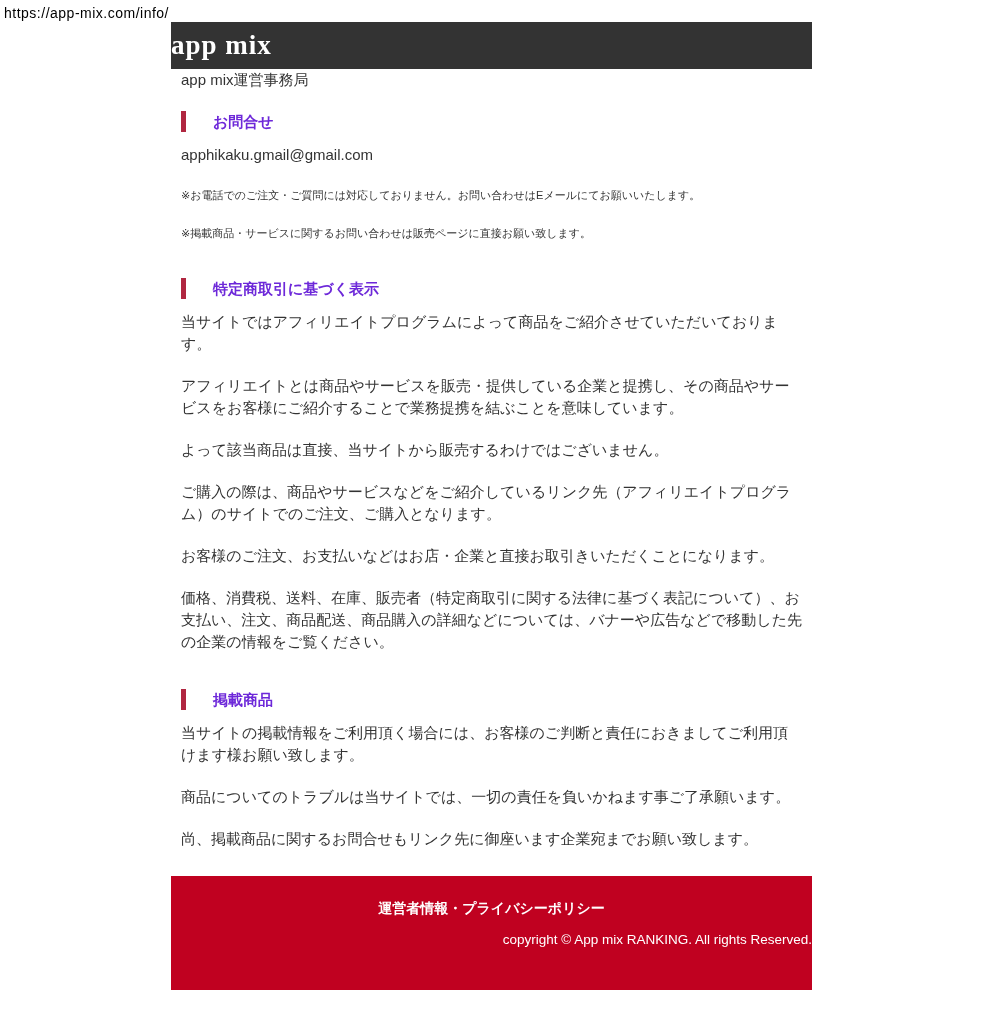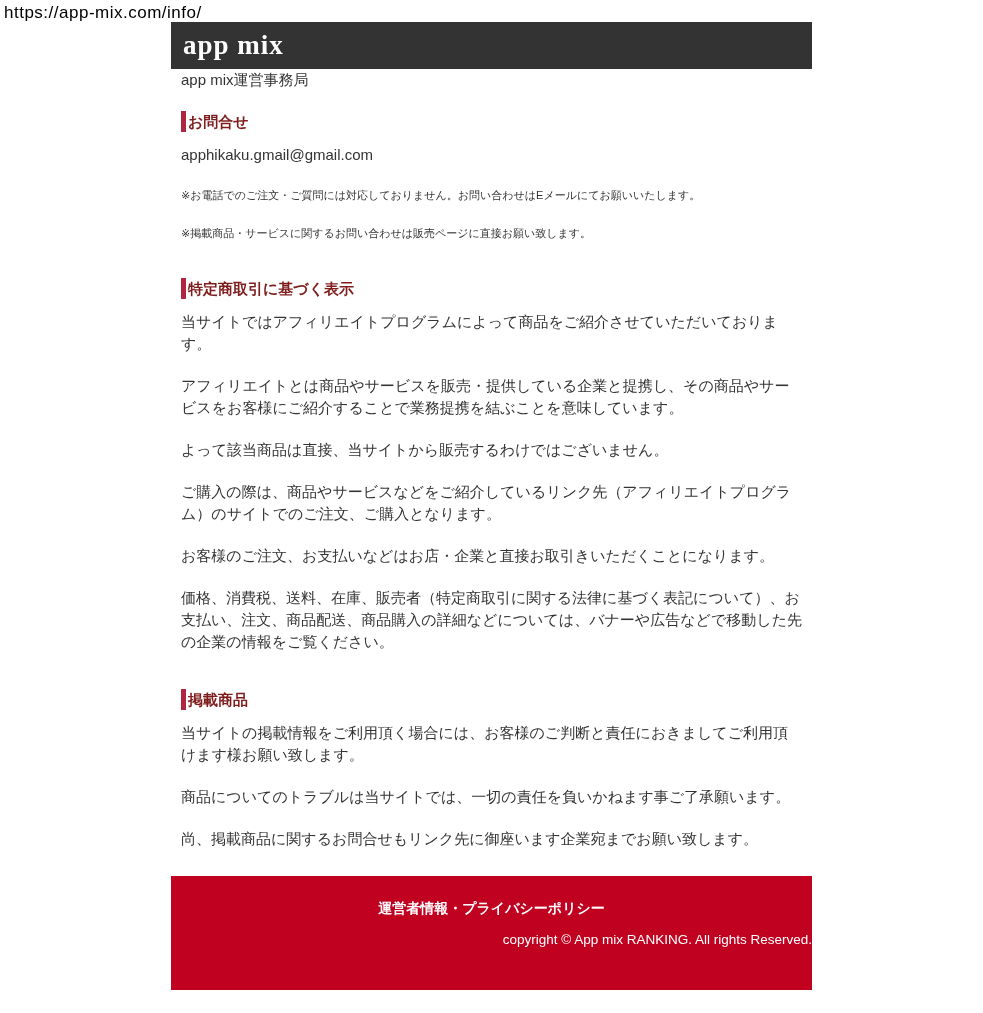--- a/index.html
+++ b/index.html
@@ -9,35 +9,34 @@
   }
   .page {
     width: 983px;
     height: 1013px;
     overflow: hidden;
     position: relative;
     background: #ffffff;
   }
   .url-label {
     padding: 4px 0 0 4px;
-    font-size: 17px;
+    font-size: 14px;
     line-height: 18px;
     color: #000000;
     letter-spacing: 0.5px;
   }
   .container {
     width: 641px;
     margin-left: 171px;
   }
   .site-header {
     background: #333333;
     height: 47px;
     display: flex;
     align-items: center;
-    padding-left: 12px;
   }
   .site-title {
     font-family: "Liberation Serif", "DejaVu Serif", serif;
     font-weight: bold;
     font-size: 27px;
     color: #ffffff;
     letter-spacing: 1px;
   }
   .content {
     padding: 0 10px;
@@ -46,23 +45,23 @@
   .office-name {
     margin-top: 23px;
     font-size: 15px;
     line-height: 22px;
   }
   h2.section-title {
     margin: 36px 0 12px 0;
     font-size: 15px;
     line-height: 21px;
     font-weight: bold;
-    color: #7f1d1d;
+    color: #6d28d9;
     border-left: 5px solid #b02640;
-    padding-left: 2px;
+    padding-left: 27px;
   }
   h2.section-title.first { margin-top: 18px; }
   .content p {
     font-size: 15px;
     line-height: 22px;
     margin: 0 0 20px 0;
   }
   .content p.note {
     font-size: 11px;
     line-height: 18px;

